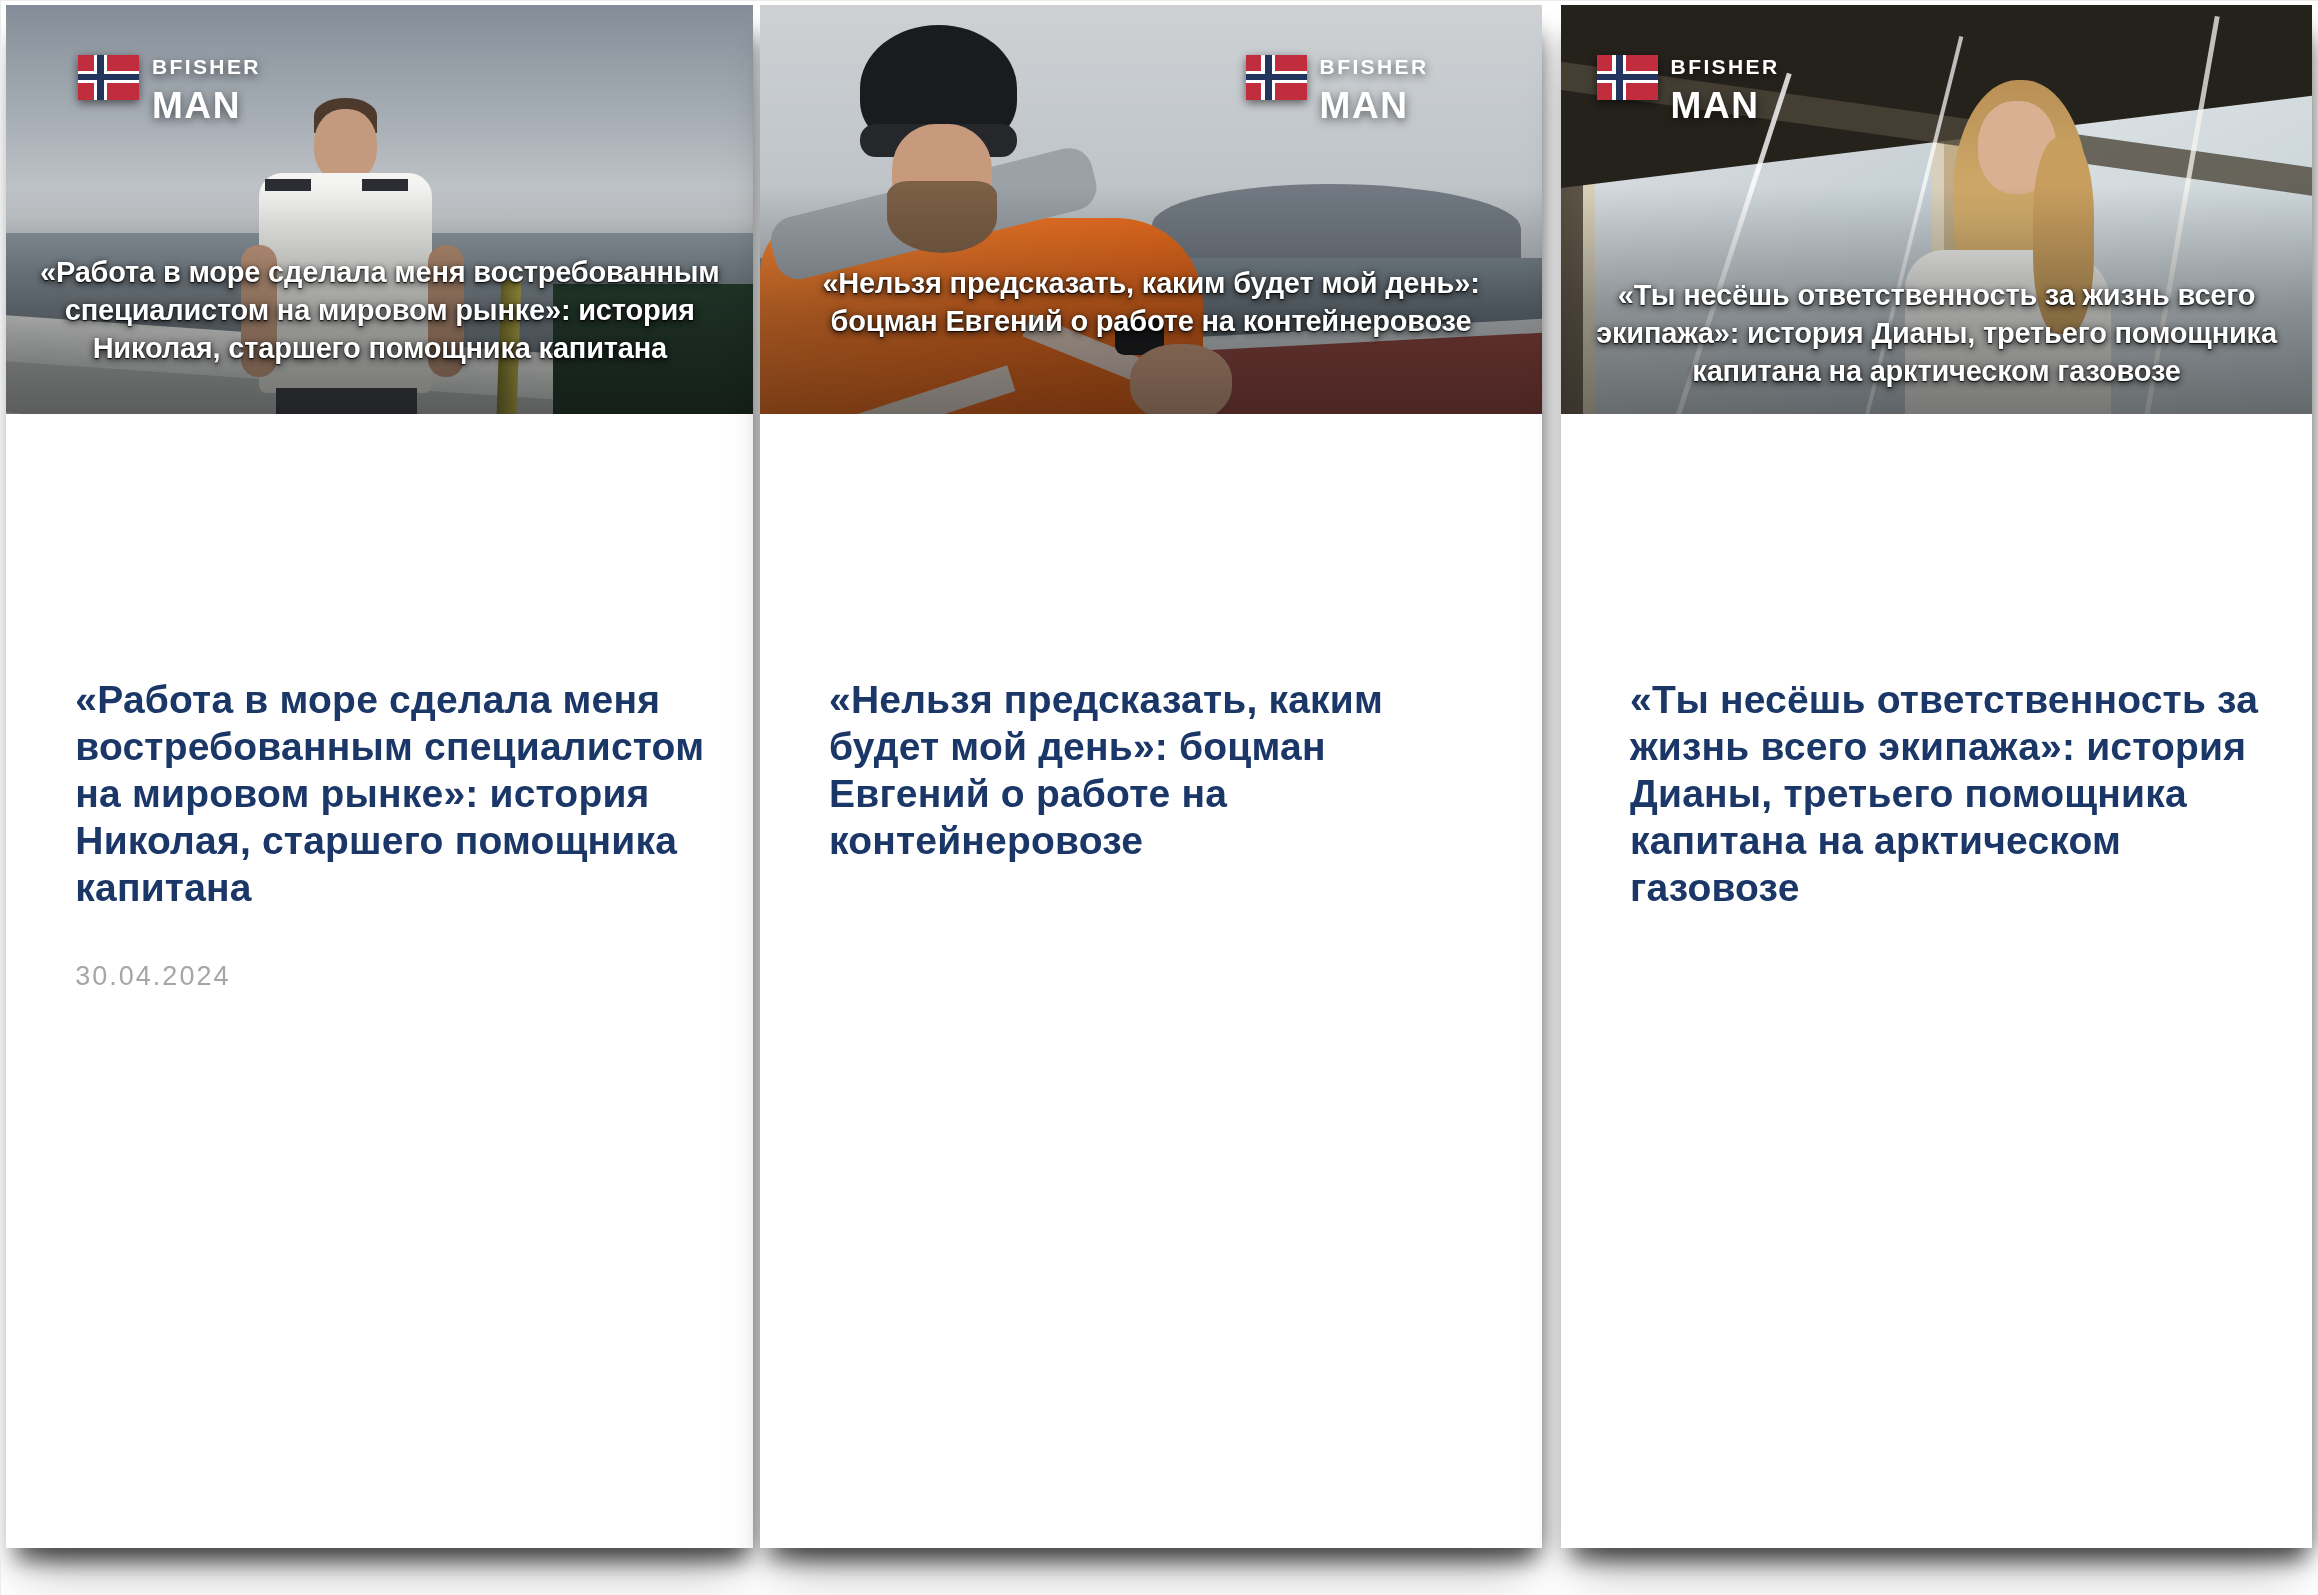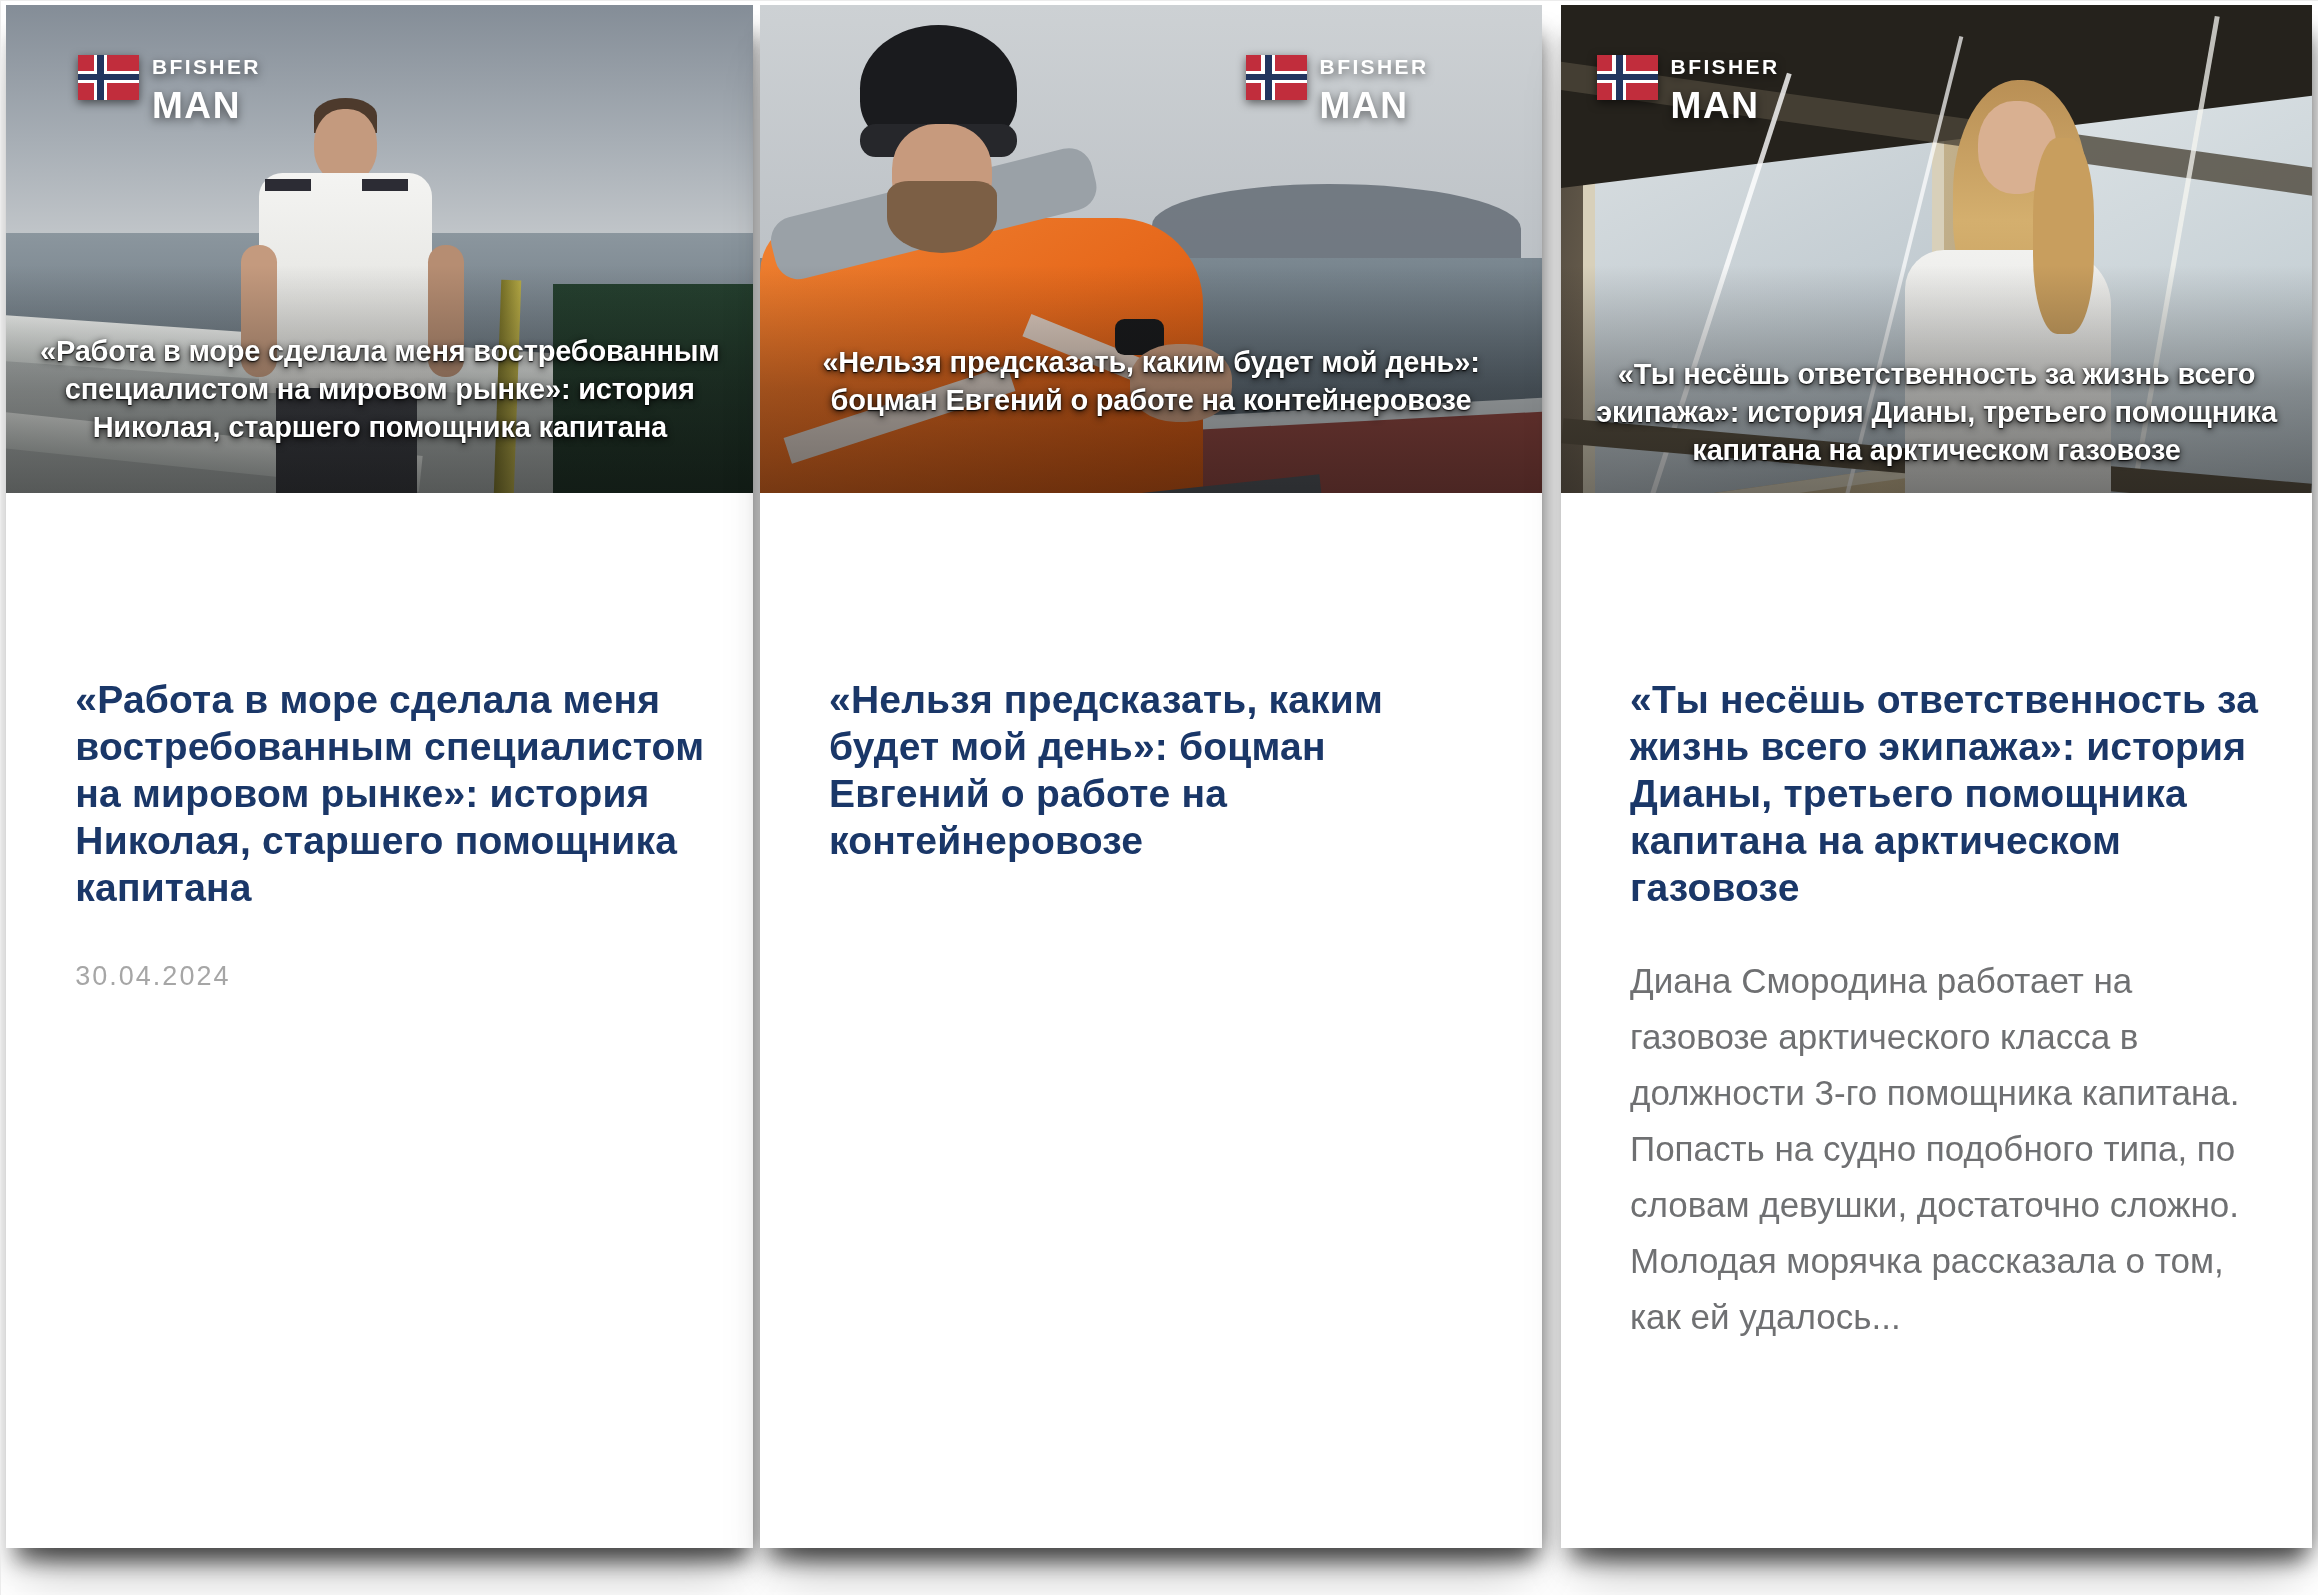--- a/index.html
+++ b/index.html
@@ -14,21 +14,21 @@
     position:absolute;top:4.7px;height:1543px;background:#ffffff;
     box-shadow:
       0 22px 20.4px -9.4px rgba(0,0,0,.52),
       0 42px 49px -19px rgba(0,0,0,.25),
       15.7px 17.3px 23.5px -12.6px rgba(0,0,0,.38);
   }
   .card1{left:6.3px;width:747px;}
   .card2{left:760px;width:782px;}
   .card3{left:1561px;width:751px;}
 
-  .photo{position:absolute;top:0;left:0;right:0;height:488px;overflow:hidden;background:#9aa1a8;}
+  .photo{position:absolute;top:0;left:0;right:0;height:409px;overflow:hidden;background:#9aa1a8;}
   .layer{position:absolute;}
   .photo-shade{left:0;right:0;bottom:0;height:228px;
     background:linear-gradient(180deg,rgba(15,15,15,0) 0%,rgba(15,15,15,.34) 55%,rgba(10,10,10,.5) 100%);}
 
   
   .logo{position:absolute;top:50px;display:flex;align-items:flex-start;gap:12.6px;z-index:6;
         filter:drop-shadow(0 3.1px 4.7px rgba(0,0,0,.55));}
   .card1 .logo{left:72px;}
   .card2 .logo{left:486px;}
   .card3 .logo{left:36px;}
@@ -216,16 +216,15 @@
       </div>
       <div class="logo-text">
         <span class="logo-top">BFISHER</span>
         <span class="logo-bottom">MAN</span>
       </div>
     </div>
     <div class="caption">«Ты несёшь ответственность за жизнь всего экипажа»: история Дианы, третьего помощника капитана на арктическом газовозе</div>
   </div>
   <div class="content">
     <h2 class="title" style="margin:0;">«Ты несёшь ответственность за жизнь всего экипажа»: история Дианы, третьего помощника капитана на арктическом газовозе</h2>
-    <p class="body-text" style="margin-bottom:0;">Диана Смородина работает на газовозе арктического класса в должности 3-го помощника капитана. Попасть на судно подобного типа, по словам девушки, достаточно сложно. Молодая морячка рассказала о том, как ей удалось...</p>
   </div>
 </article>
 
 
 </body></html>

